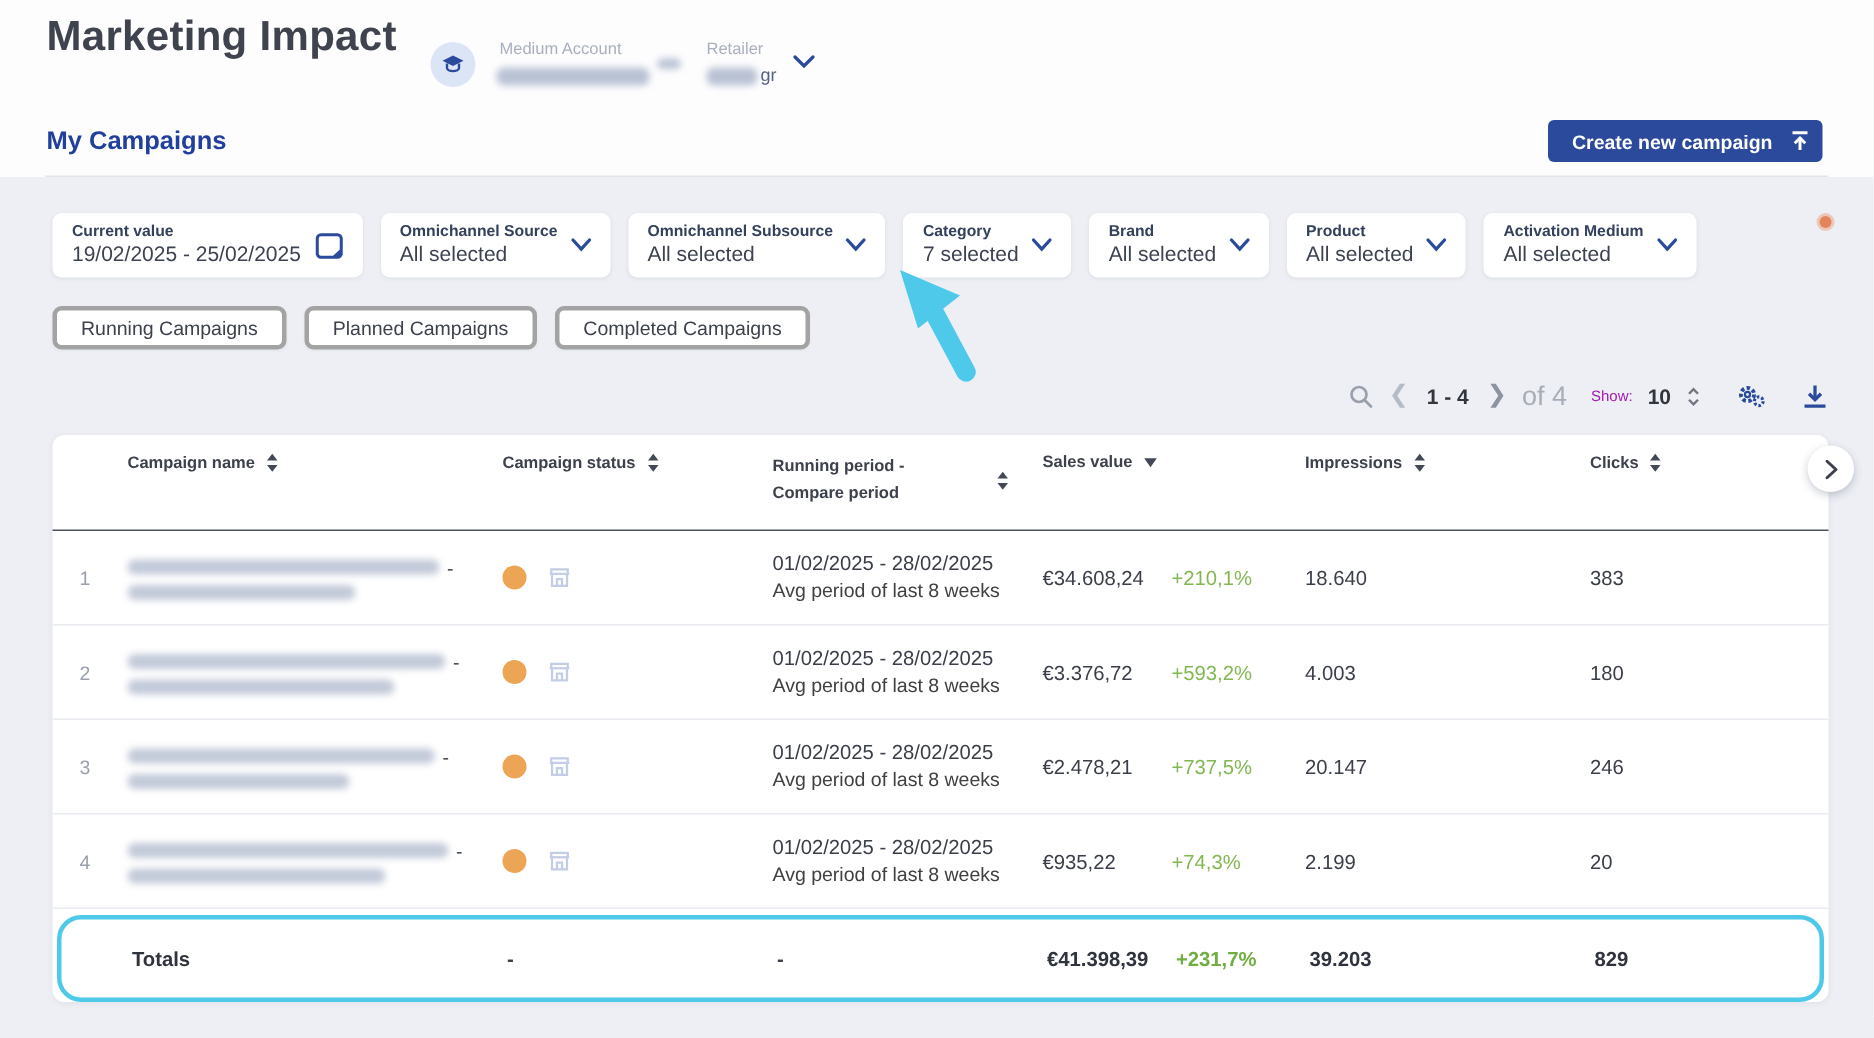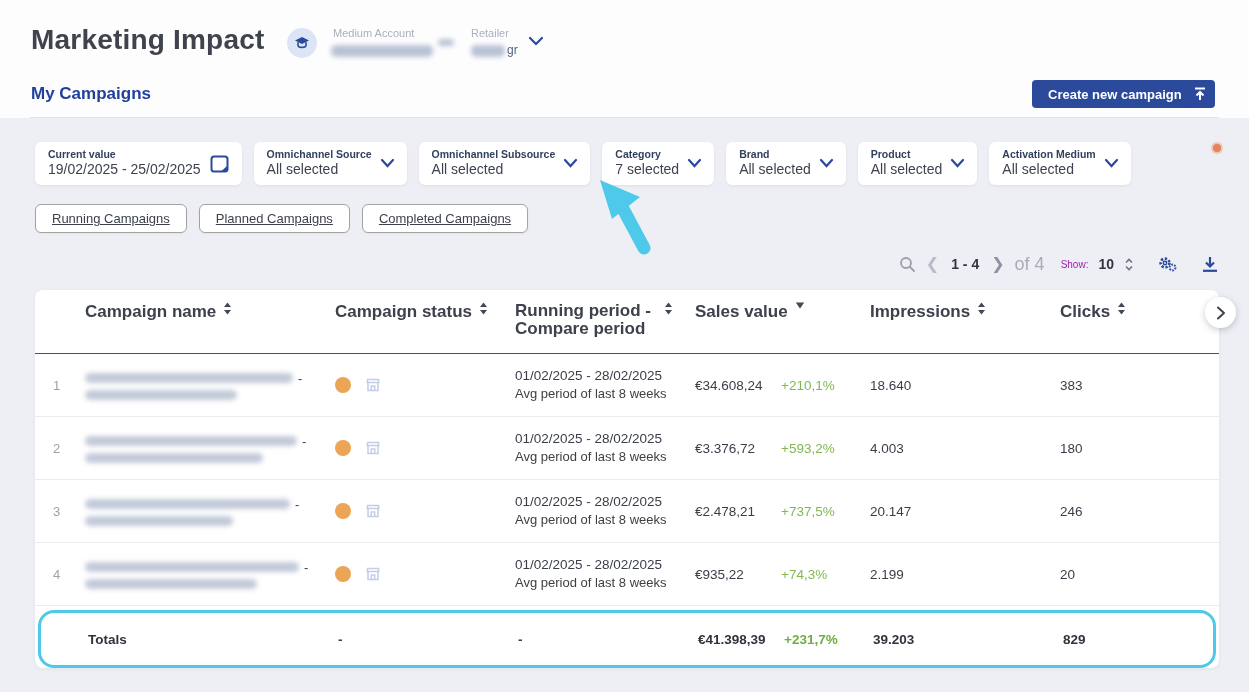--- a/index.html
+++ b/index.html
@@ -4,21 +4,21 @@
 <style>
   * { margin:0; padding:0; box-sizing:border-box; }
   html,body { width:1249px; height:692px; }
   body { font-family:"Liberation Sans","DejaVu Sans",sans-serif; background:#edeff4; color:#3a3e48; }
   .frame { position:relative; width:1249px; height:692px; overflow:hidden; background:#edeff4; }
 
   
   .top-band { position:absolute; left:0; top:0; width:1249px; height:118px; background:#fdfdfe; }
   .divider { position:absolute; left:30px; top:117px; width:1189px; height:1px; background:#e0e4ec; }
 
-  .page-title { position:absolute; left:31px; top:24px; font-size:28px; font-weight:800; color:#3f434d; letter-spacing:.2px; }
+  .page-title { position:absolute; left:31px; top:8px; font-size:28px; font-weight:800; color:#3f434d; letter-spacing:.2px; }
   .title-badge { position:absolute; left:287px; top:28px; width:30px; height:30px; border-radius:50%; background:#dce5f6; display:flex; align-items:center; justify-content:center; }
 
   .acct-label { position:absolute; font-size:11px; color:#a9afbd; }
   .blur-pill { position:absolute; background:#aeb8cd; border-radius:5px; filter:blur(2.5px); opacity:.85; }
   .acct-suffix { position:absolute; font-size:12px; color:#55617e; filter:blur(.4px); }
   .hdr-chevron { position:absolute; left:528px; top:36px; }
 
   .section-title { position:absolute; left:31px; top:84px; font-size:17px; font-weight:800; color:#21409b; }
 
   .create-btn { position:absolute; left:1032px; top:80px; height:28px; padding:0 16px; background:#2b4a9c; color:#fff; font-size:13px; font-weight:600; border:none; border-radius:4px; display:flex; align-items:center; cursor:pointer; font-family:inherit; }
@@ -27,41 +27,41 @@
   
   .filters { position:absolute; left:35px; top:142px; display:flex; gap:12px; }
   .filter-card { background:#fff; border-radius:6px; box-shadow:0 1px 3px rgba(40,50,80,.08); padding:6px 12px 7px 13px; display:flex; align-items:center; gap:8px; height:43px; }
   .filter-text { display:flex; flex-direction:column; }
   .filter-label { font-size:10.5px; font-weight:700; color:#33415c; line-height:13px; white-space:nowrap; }
   .filter-value { font-size:14px; color:#3c4250; line-height:17px; white-space:nowrap; }
   .notif-dot { position:absolute; left:1213px; top:144px; width:8px; height:8px; border-radius:50%; background:#e2855f; box-shadow:0 0 0 2px rgba(236,154,114,.45); }
 
   
   .tabs { position:absolute; left:35px; top:204px; display:flex; gap:12px; }
-  .tab-btn { background:#fff; border:1px solid #a3a3a3; border-radius:6px; padding:0 16px; height:29px; font-size:13px; color:#3c414b; display:flex; align-items:center; cursor:pointer; font-family:inherit; box-shadow:0 1px 2px rgba(40,50,80,.05); white-space:nowrap;text-decoration:underline; }
+  .tab-btn { background:#fff; border:3px solid #a3a3a3; border-radius:6px; padding:0 16px; height:29px; font-size:13px; color:#3c414b; display:flex; align-items:center; cursor:pointer; font-family:inherit; box-shadow:0 1px 2px rgba(40,50,80,.05); white-space:nowrap; }
 
   
   .cursor-arrow { position:absolute; left:596px; top:178px; width:62px; height:78px; }
 
   
   .pgbar { position:absolute; right:30px; top:250px; display:flex; align-items:center; gap:10px; height:28px; }
   .pg-chev { font-size:16px; line-height:1; cursor:pointer; }
   .pg-chev.left { color:#b6bcc7; }
   .pg-chev.right { color:#8d93a0; }
   .pg-range { font-size:14px; font-weight:700; color:#31353e; margin:0 2px; }
   .pg-of { font-size:18px; color:#a7adb8; margin-right:6px; }
   .pg-show { font-size:10px; color:#a21caf; }
   .pg-size { font-size:14px; font-weight:700; color:#31353e; }
   .pg-gap { width:4px; }
 
   
   .table-card { position:absolute; left:35px; top:290px; width:1184px; height:378px; background:#fff; border-radius:8px; box-shadow:0 1px 4px rgba(40,50,80,.06); }
   .grid { display:grid; grid-template-columns:50px 250px 180px 180px 175px 190px 1fr; align-items:center; }
   .thead { height:64px; align-items:start; padding-top:12px; border-bottom:1.5px solid #4b505b; }
-  .th { display:flex; gap:7px; font-size:17px; font-weight:600; color:#3c414b; }
+  .th { display:flex; align-items:center; gap:7px; font-size:11px; font-weight:600; color:#3c414b; }
   .th.two-line { line-height:18px; }
   .th .spread { margin-left:auto; margin-right:22px; }
   .trow { height:63px; border-bottom:1px solid #e9ebf1; cursor:pointer; }
   .trow:last-of-type { border-bottom:none; }
   .row-num { font-size:13px; color:#9aa1ae; padding-left:18px; }
   .name-redacted .line { display:flex; align-items:center; gap:5px; margin:4px 0; }
   .rpill { height:10px; border-radius:5px; background:#b3bccf; filter:blur(2.5px); opacity:.8; }
   .name-suffix { font-size:13px; color:#3f4450; }
   .status-cell { display:flex; align-items:center; gap:13px; }
   .status-dot { width:16px; height:16px; border-radius:50%; background:#eca455; }

